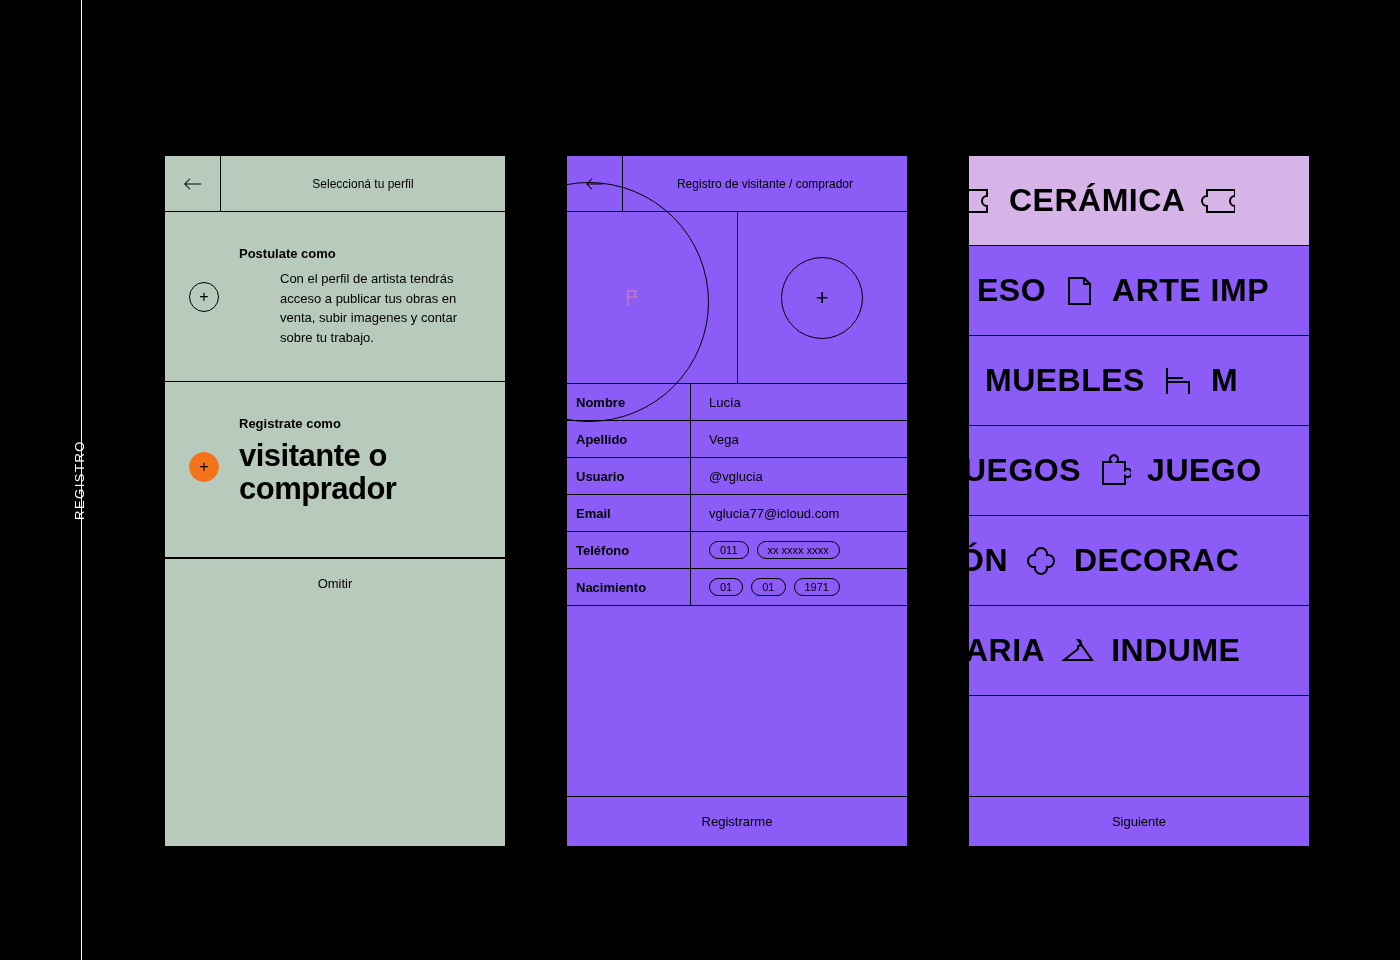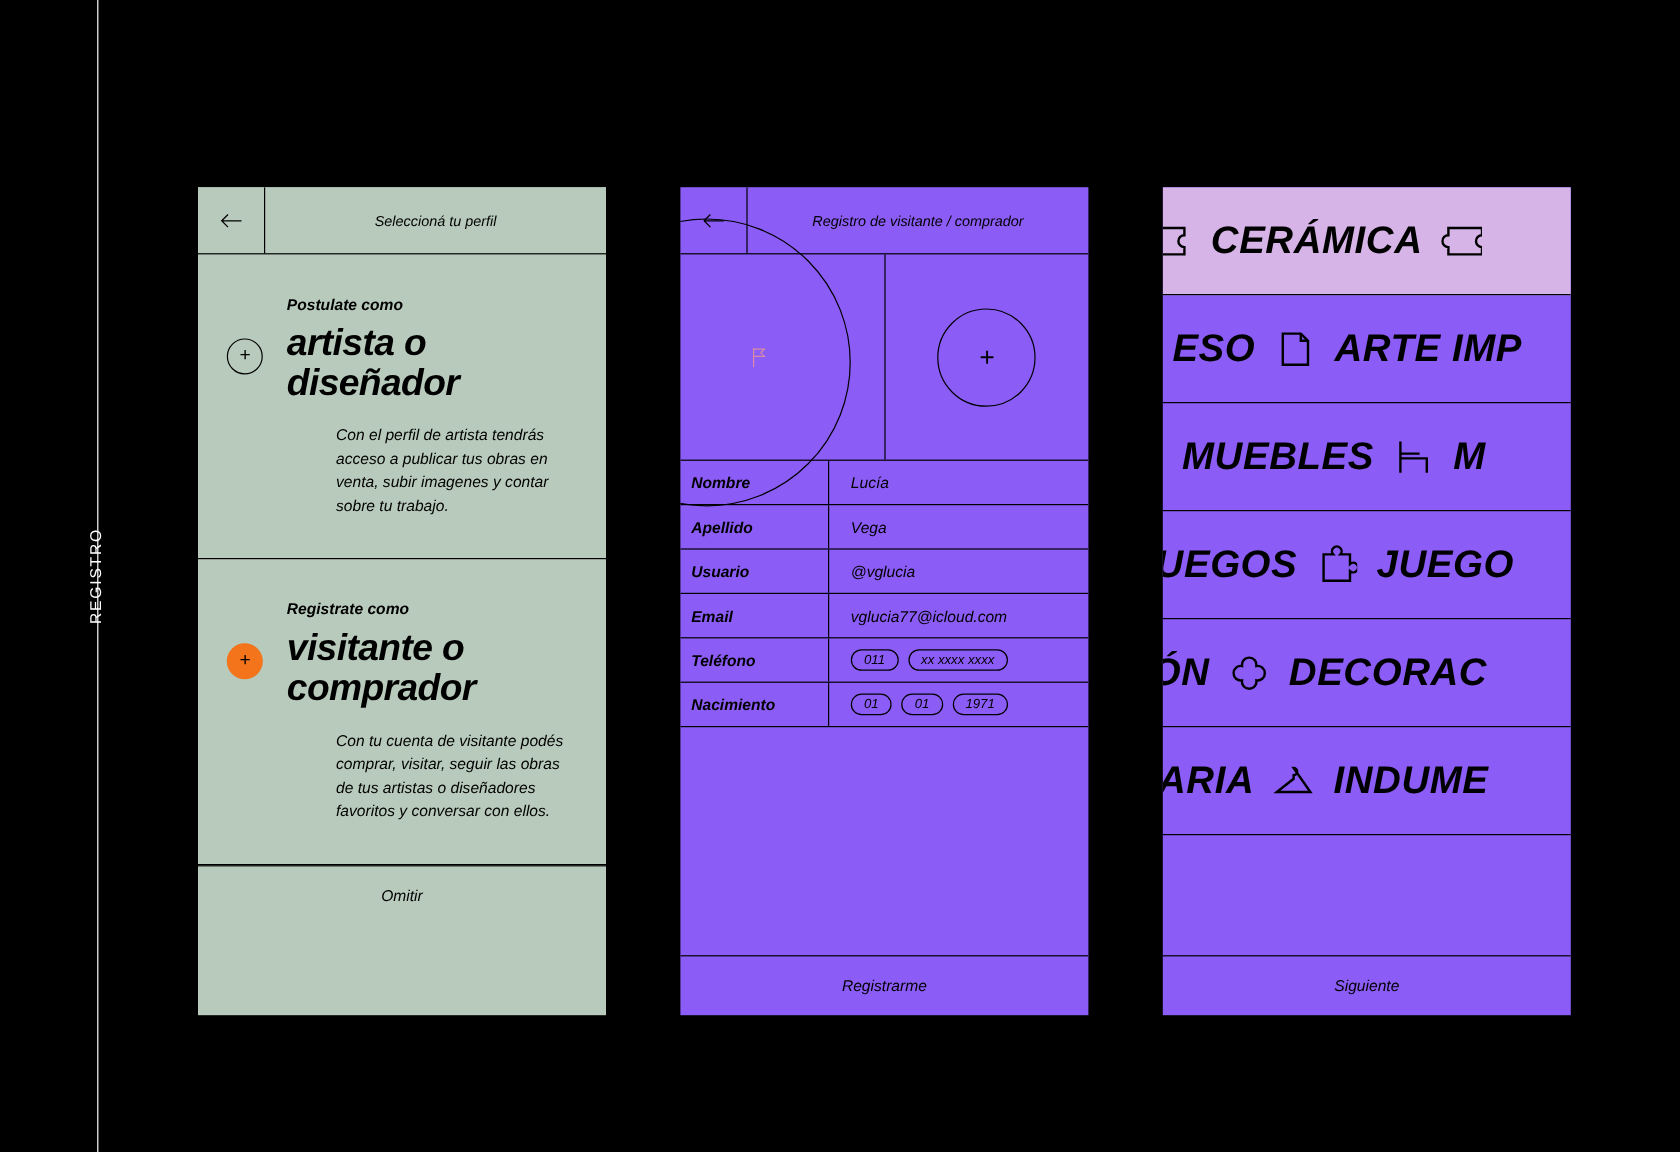--- a/index.html
+++ b/index.html
@@ -28,21 +28,20 @@
     color: #fff;
     font-size: 13px;
     letter-spacing: 1.5px;
   }
   .stage {
     position: absolute;
     left: 165px;
     top: 156px;
     display: flex;
     gap: 62px;
-    font-style: italic;
   }
   .phone {
     width: 340px;
     height: 690px;
     background: #8b5cf6;
     position: relative;
     display: flex;
     flex-direction: column;
     overflow: hidden;
   }
@@ -198,31 +197,29 @@
             <path d="M8 1 L1 8 L8 15 M1 8 H23" stroke="#000" stroke-width="1.4" fill="none"></path>
           </svg>
       </div>
       <div class="title-cell">Seleccioná tu perfil</div>
     </div>
 
     <div class="profile-option">
       <div class="plus-circle">+</div>
       <div class="opt-body">
         <div class="opt-eyebrow">Postulate como</div>
-        <div class="opt-heading">artista o diseñador</div>
         <div class="opt-desc">Con el perfil de artista tendrás acceso a publicar tus obras en venta, subir imagenes y contar sobre tu trabajo.</div>
       </div>
     </div>
 
     <div class="profile-option">
       <div class="plus-circle orange">+</div>
       <div class="opt-body">
         <div class="opt-eyebrow">Registrate como</div>
         <div class="opt-heading">visitante o comprador</div>
-        <div class="opt-desc">Con tu cuenta de visitante podés comprar, visitar, seguir las obras de tus artistas o diseñadores favoritos y conversar con ellos.</div>
       </div>
     </div>
 
     <div class="bottombar">Omitir</div>
   </div>
 
   <div class="phone">
     <div class="topbar">
       <div class="back-cell arrow-left">
         <svg viewBox="0 0 24 16">

